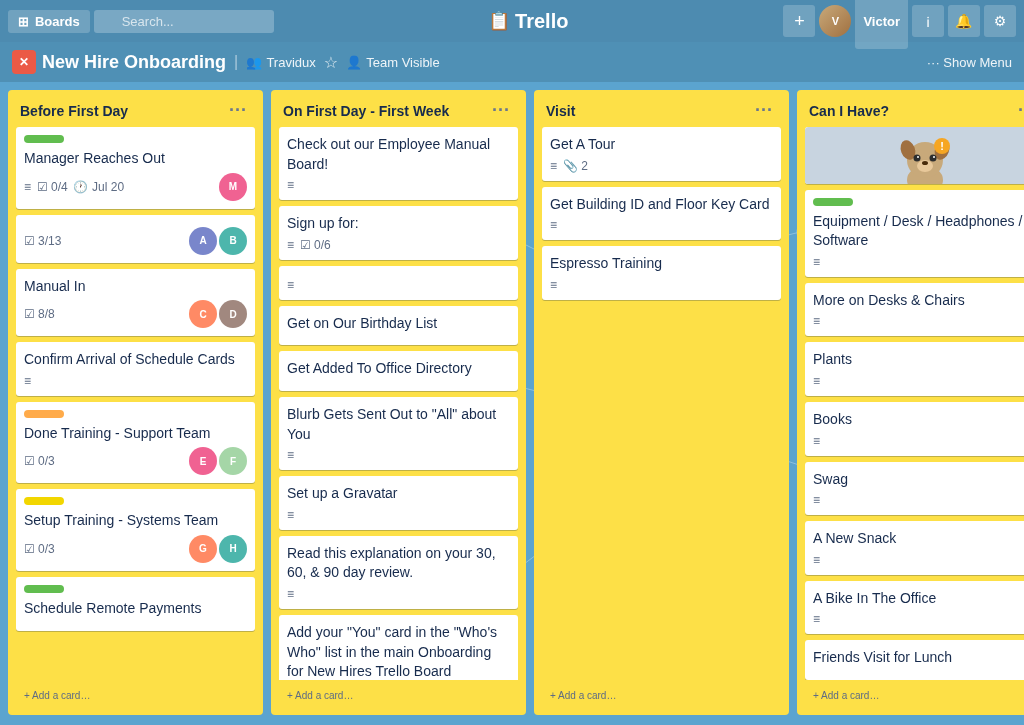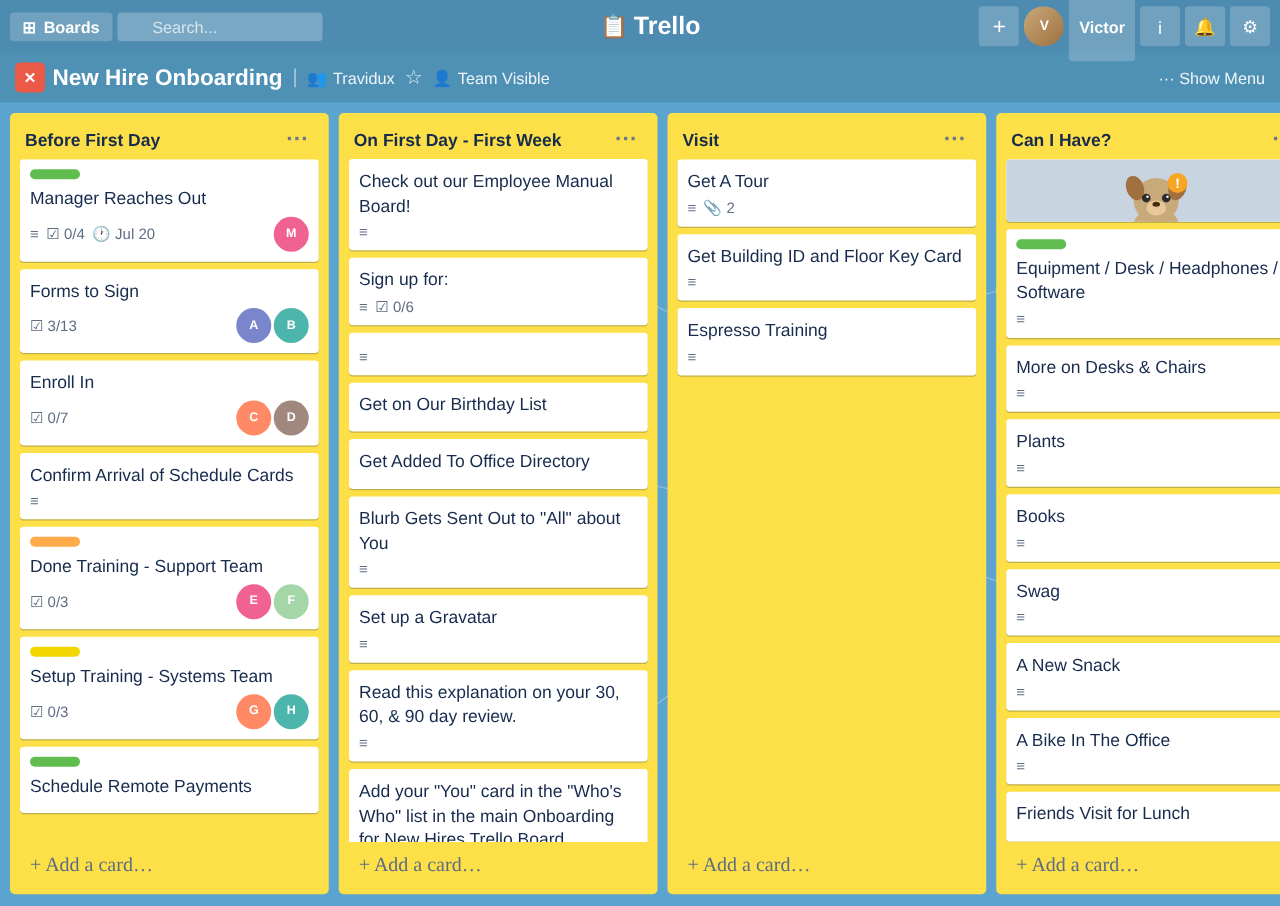--- a/index.html
+++ b/index.html
@@ -1,21 +1,21 @@
 <!DOCTYPE html>
 <html><head>
   <meta charset="utf-8">
   <style>
     * { box-sizing: border-box; margin: 0; padding: 0; }
     body { font-family: -apple-system, BlinkMacSystemFont, 'Segoe UI', sans-serif; background: #5ba4cf; overflow: hidden; width: 1024px; height: 725px; }
 
     
     .header { background: rgba(0,0,0,0.15); height: 42px; display: flex; align-items: center; padding: 0 8px; gap: 4px; }
     .header-boards { background: rgba(255,255,255,0.2); border-radius: 3px; padding: 4px 10px; color: white; font-size: 13px; font-weight: 600; cursor: pointer; display: flex; align-items: center; gap: 6px; }
-    .header-search { background: rgba(255,255,255,0.25); border: none; border-radius: 3px; padding: 4px 28px; color: white; font-size: 13px; width: 164px; outline: none; }
+    .header-search { background: rgba(255,255,255,0.25); border: none; border-radius: 3px; padding: 4px 28px; color: white; font-size: 13px; width: 180px; outline: none; }
     .header-search::placeholder { color: rgba(255,255,255,0.7); }
     .header-right { display: flex; align-items: center; gap: 4px; }
     .header-btn { background: rgba(255,255,255,0.2); border: none; border-radius: 3px; padding: 4px 8px; color: white; font-size: 18px; cursor: pointer; width: 32px; height: 32px; display: flex; align-items: center; justify-content: center; }
     .header-user { background: rgba(255,255,255,0.2); border-radius: 3px; padding: 20px 8px; color: white; font-size: 13px; font-weight: 600; cursor: pointer; }
 
     
     .board-header { background: rgba(0,0,0,0.12); padding: 8px 12px; display: flex; align-items: center; gap: 8px; }
     .board-title { font-size: 18px; font-weight: 700; color: white; display: flex; align-items: center; gap: 6px; }
     .board-title-icon { width: 24px; height: 24px; background: #eb5a46; border-radius: 4px; display: flex; align-items: center; justify-content: center; color: white; font-size: 12px; font-weight: 700; }
     .board-meta { display: flex; align-items: center; gap: 8px; }
@@ -74,21 +74,21 @@
     .list-menu { color: #6b778c; cursor: pointer; font-size: 18px; padding: 0 4px; }
     .list-cards { 
       padding: 0 8px; 
       overflow-y: auto; 
       flex: 1; 
       display: flex; 
       flex-direction: column; 
       gap: 6px;
     }
     .list-footer { padding: 4px 8px 8px; }
-    .add-card-btn { color: #5e6c84; font-size: 16px; padding: 6px 8px; cursor: pointer; border-radius: 3px; display: flex; align-items: center; gap: 4px; font-family: Liberation Serif, serif; }
+    .add-card-btn { color: #5e6c84; font-size: 10px; padding: 6px 8px; cursor: pointer; border-radius: 3px; display: flex; align-items: center; gap: 4px; }
 
     
     .card { 
       background: white; 
       border-radius: 3px; 
       padding: 8px; 
       box-shadow: 0 1px 0 rgba(9,30,66,0.25);
       cursor: pointer;
     }
     .card-label { height: 8px; width: 40px; border-radius: 4px; margin-bottom: 6px; }
@@ -194,37 +194,36 @@
             <span class="card-badge">☑ 0/4</span>
             <span class="card-due">🕐 Jul 20</span>
           </div>
           <div class="card-avatars">
             <div class="card-avatar" style="background:#f06292;">M</div>
           </div>
         </div>
       </div>
 
       <div class="card">
-        <div class="card-title">Forms to Sign</div>
         <div class="card-footer">
           <div class="card-meta">
             <span class="card-badge">☑ 3/13</span>
           </div>
           <div class="card-avatars">
             <div class="card-avatar" style="background:#7986cb;">A</div>
             <div class="card-avatar" style="background:#4db6ac;">B</div>
           </div>
         </div>
       </div>
 
       <div class="card">
-        <div class="card-title">Enroll In</div>
-        <div class="card-footer">
-          <div class="card-meta">
-            <span class="card-badge">☑ 0/7</span>
+        <div class="card-title">Manual In</div>
+        <div class="card-footer">
+          <div class="card-meta">
+            <span class="card-badge">☑ 8/8</span>
           </div>
           <div class="card-avatars">
             <div class="card-avatar" style="background:#ff8a65;">C</div>
             <div class="card-avatar" style="background:#a1887f;">D</div>
           </div>
         </div>
       </div>
 
       <div class="card">
         <div class="card-title">Confirm Arrival of Schedule Cards</div>

